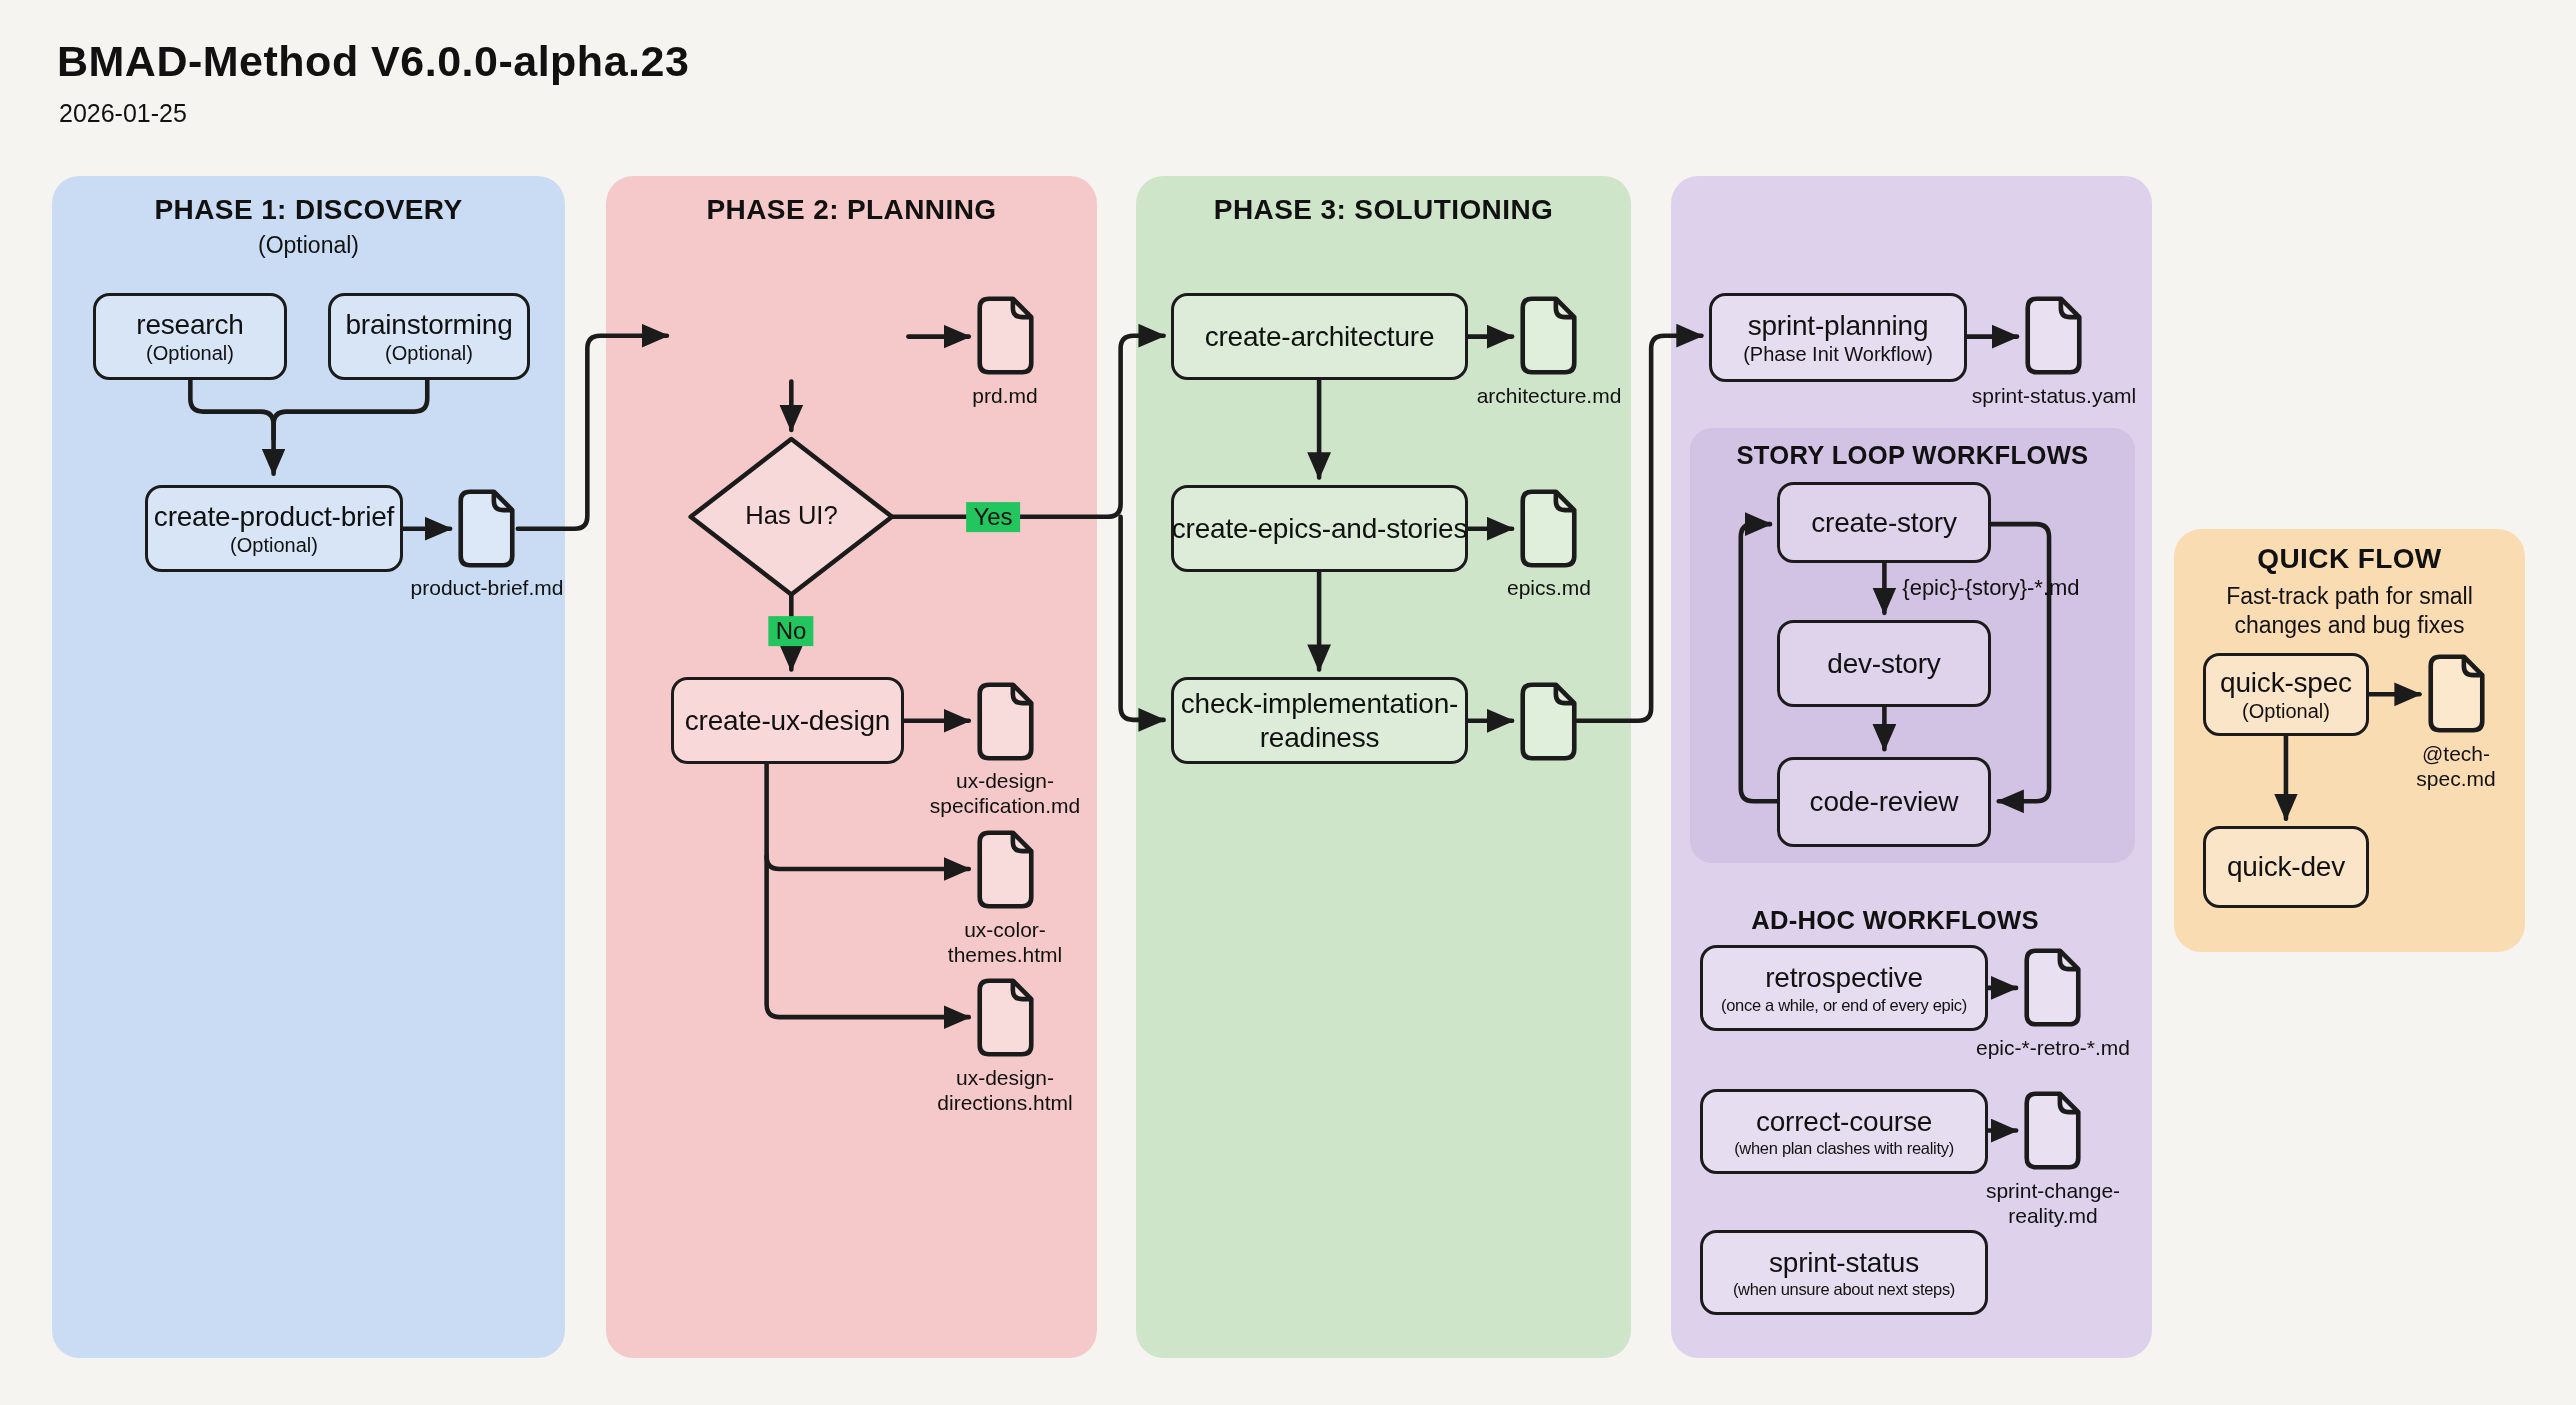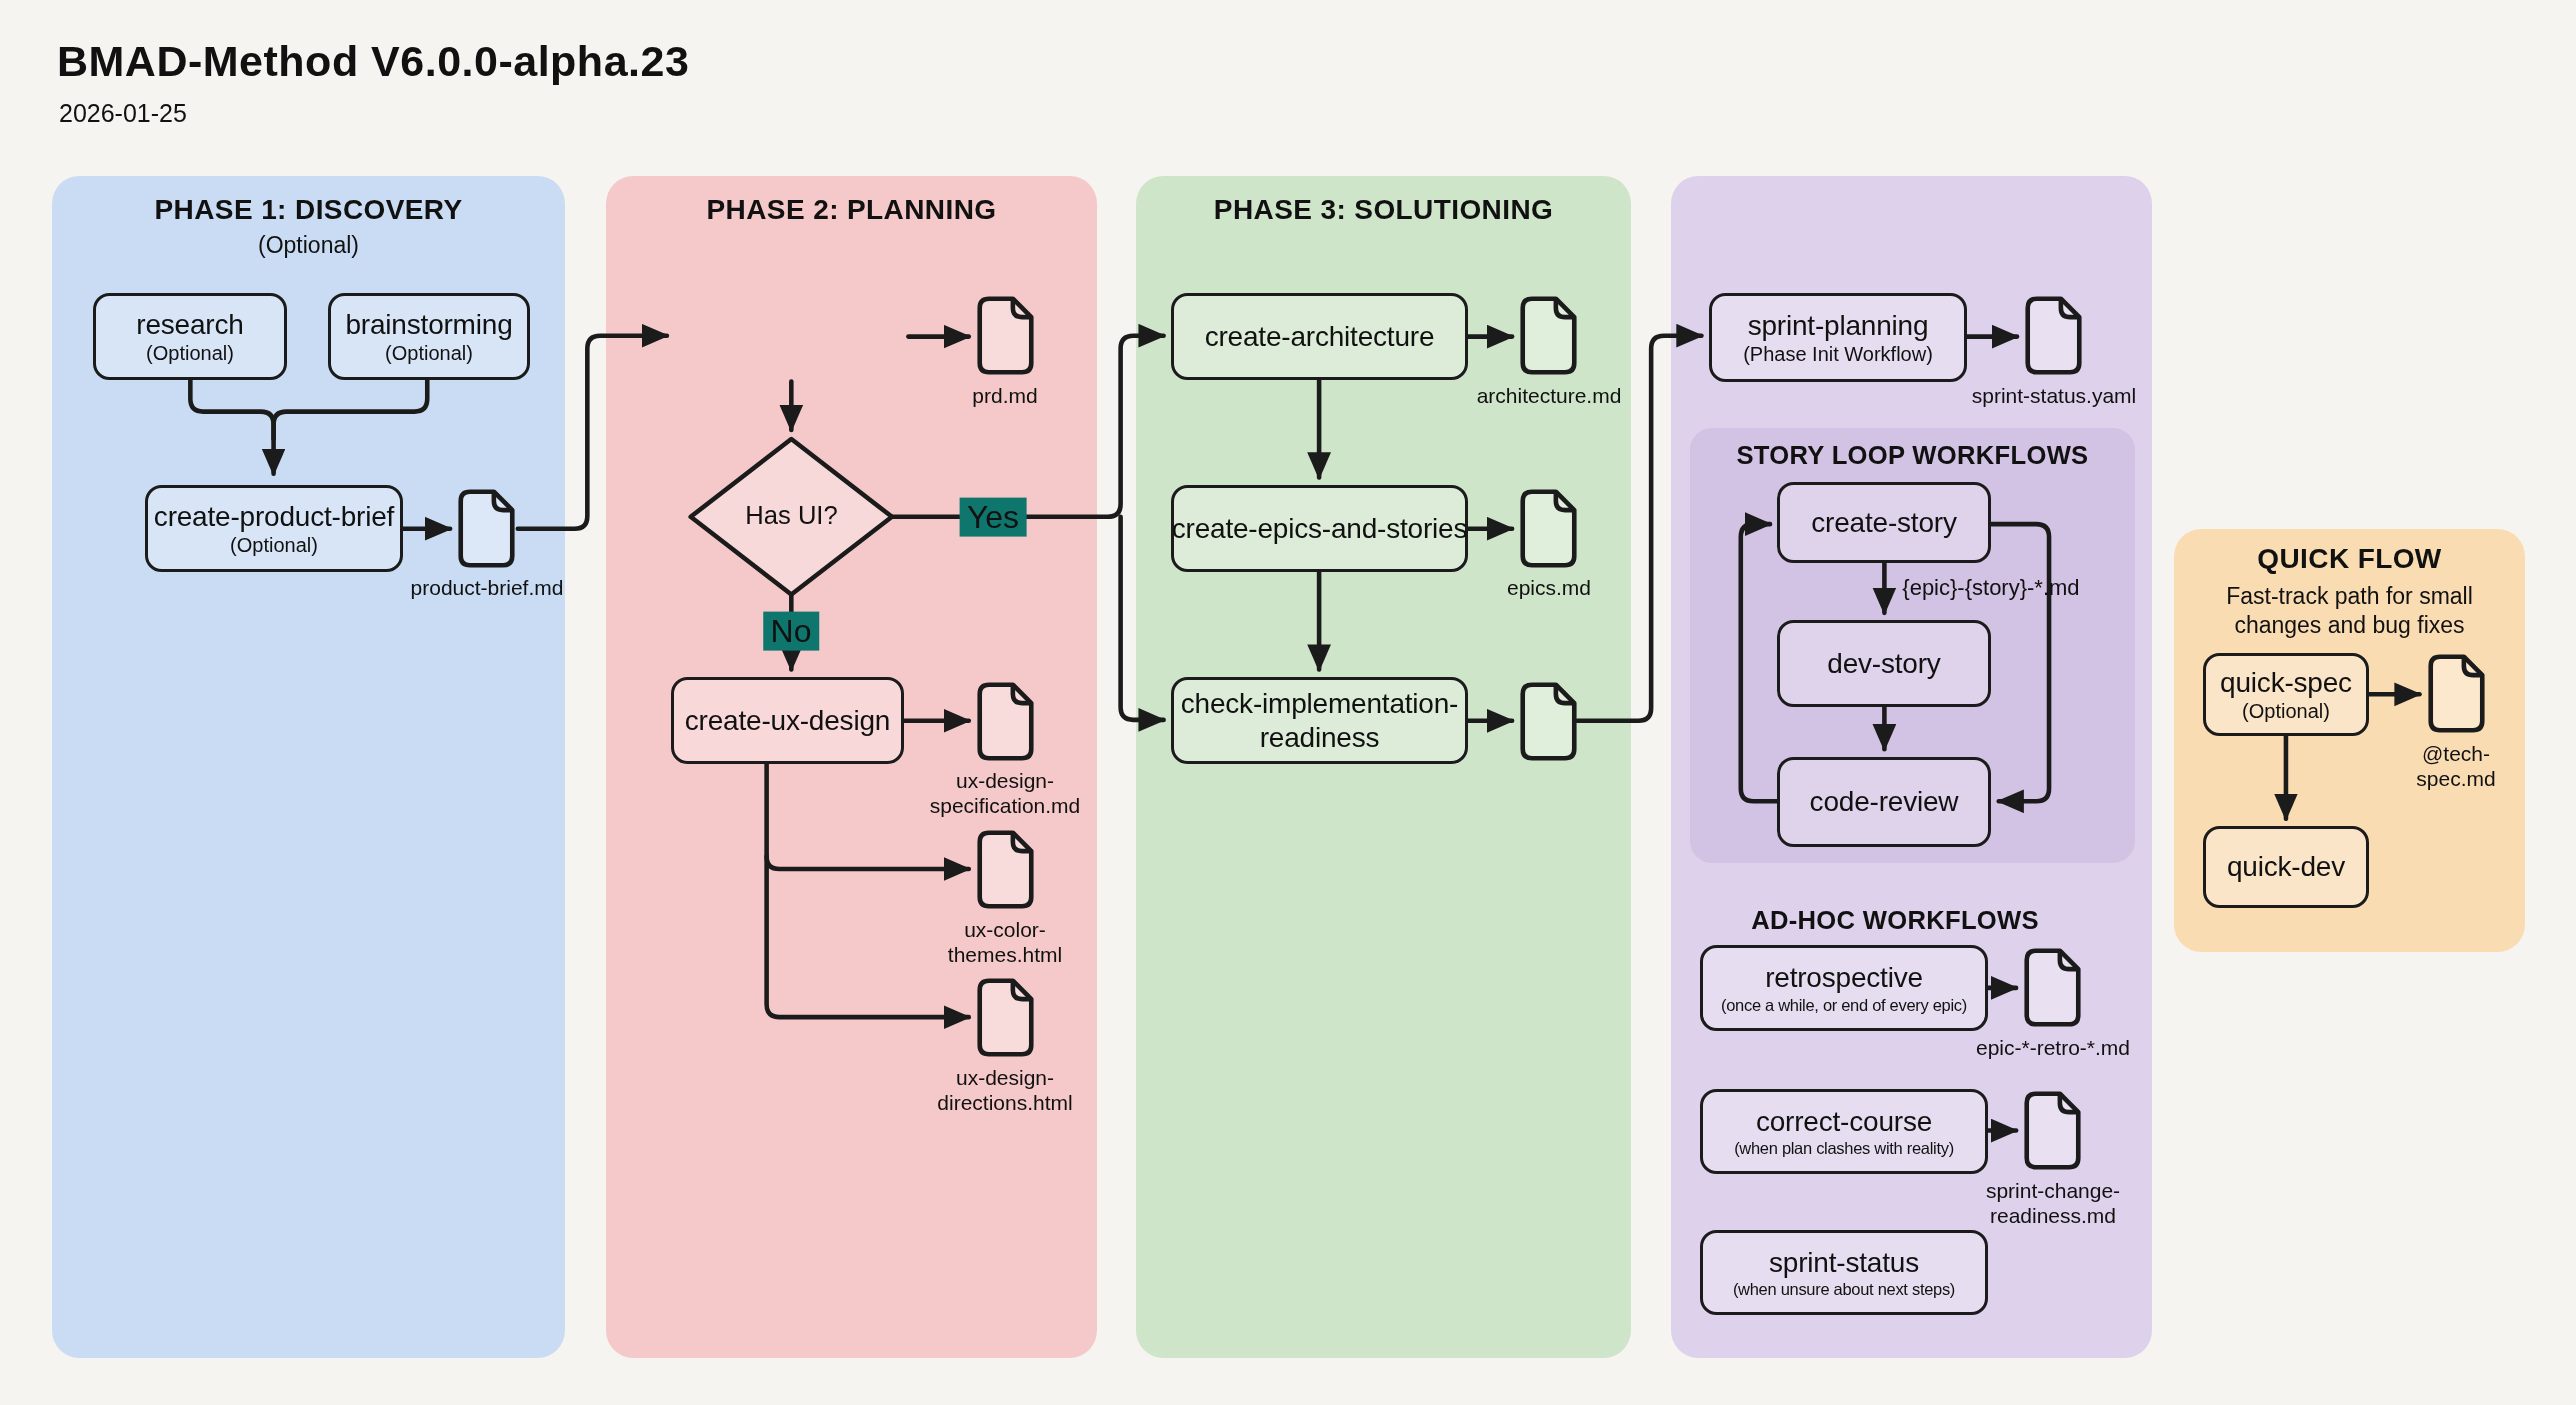--- a/index.html
+++ b/index.html
@@ -30,21 +30,21 @@
     border:3.7px solid #1b1b1b;border-radius:16.5px;background:rgba(255,255,255,.28);
     text-align:center;padding:0 1.8px;
   }
   .nl{font-size:28px;line-height:1.18;white-space:pre;letter-spacing:-0.2px;}
   .ns{font-size:20px;line-height:1.15;white-space:pre;margin-top:1.8px;}
   .node.tight .ns{font-size:16.5px;letter-spacing:-0.3px;}
   .doc{position:absolute;}
   .doc-label{position:absolute;font-size:21px;line-height:1.18;text-align:center;white-space:pre;}
   .edge-label{
     position:absolute;transform:translate(-50%,-50%);
-    font-size:32px;background:#0f766e;padding:0.9px 7.3px;white-space:pre;
+    font-size:24px;background:#22c55e;padding:0.9px 7.3px;white-space:pre;
   }
   .edge-label.plain{background:transparent;transform:none;font-size:22px;}
   .diamond-label{position:absolute;text-align:center;font-size:25.6px;white-space:pre;}
 </style>
 </head>
 <body>
 
 <div class="canvas">
 
   <div class="hdr-title">BMAD-Method V6.0.0-alpha.23</div>
@@ -237,21 +237,21 @@
     <span class="nl">correct-course</span>
     <span class="ns">(when plan clashes with reality)</span>
   </div>
   <div class="doc" style="left:2023px;top:1090px">
     <svg viewBox="0 0 64 88" width="59" height="81">
         <path d="M14 4 H40 L60 24 V74 Q60 84 50 84 H14 Q4 84 4 74 V14 Q4 4 14 4 Z" fill="rgba(255,255,255,.35)" stroke="#1b1b1b" stroke-width="5" stroke-linejoin="round"></path>
         <path d="M40 4 V14 Q40 24 50 24 H60" fill="none" stroke="#1b1b1b" stroke-width="5" stroke-linejoin="round"></path>
       </svg>
   </div>
   <div class="doc-label" style="left:1934px;top:1179px;width:238px">sprint-change-
-readiness.md</div>
+reality.md</div>
 
   <div class="node tight" style="left:1700px;top:1230px;width:288px;height:85px">
     <span class="nl">sprint-status</span>
     <span class="ns">(when unsure about next steps)</span>
   </div>
 
   <div class="node" style="left:2203px;top:653px;width:166px;height:83px">
     <span class="nl">quick-spec</span>
     <span class="ns">(Optional)</span>
   </div>

